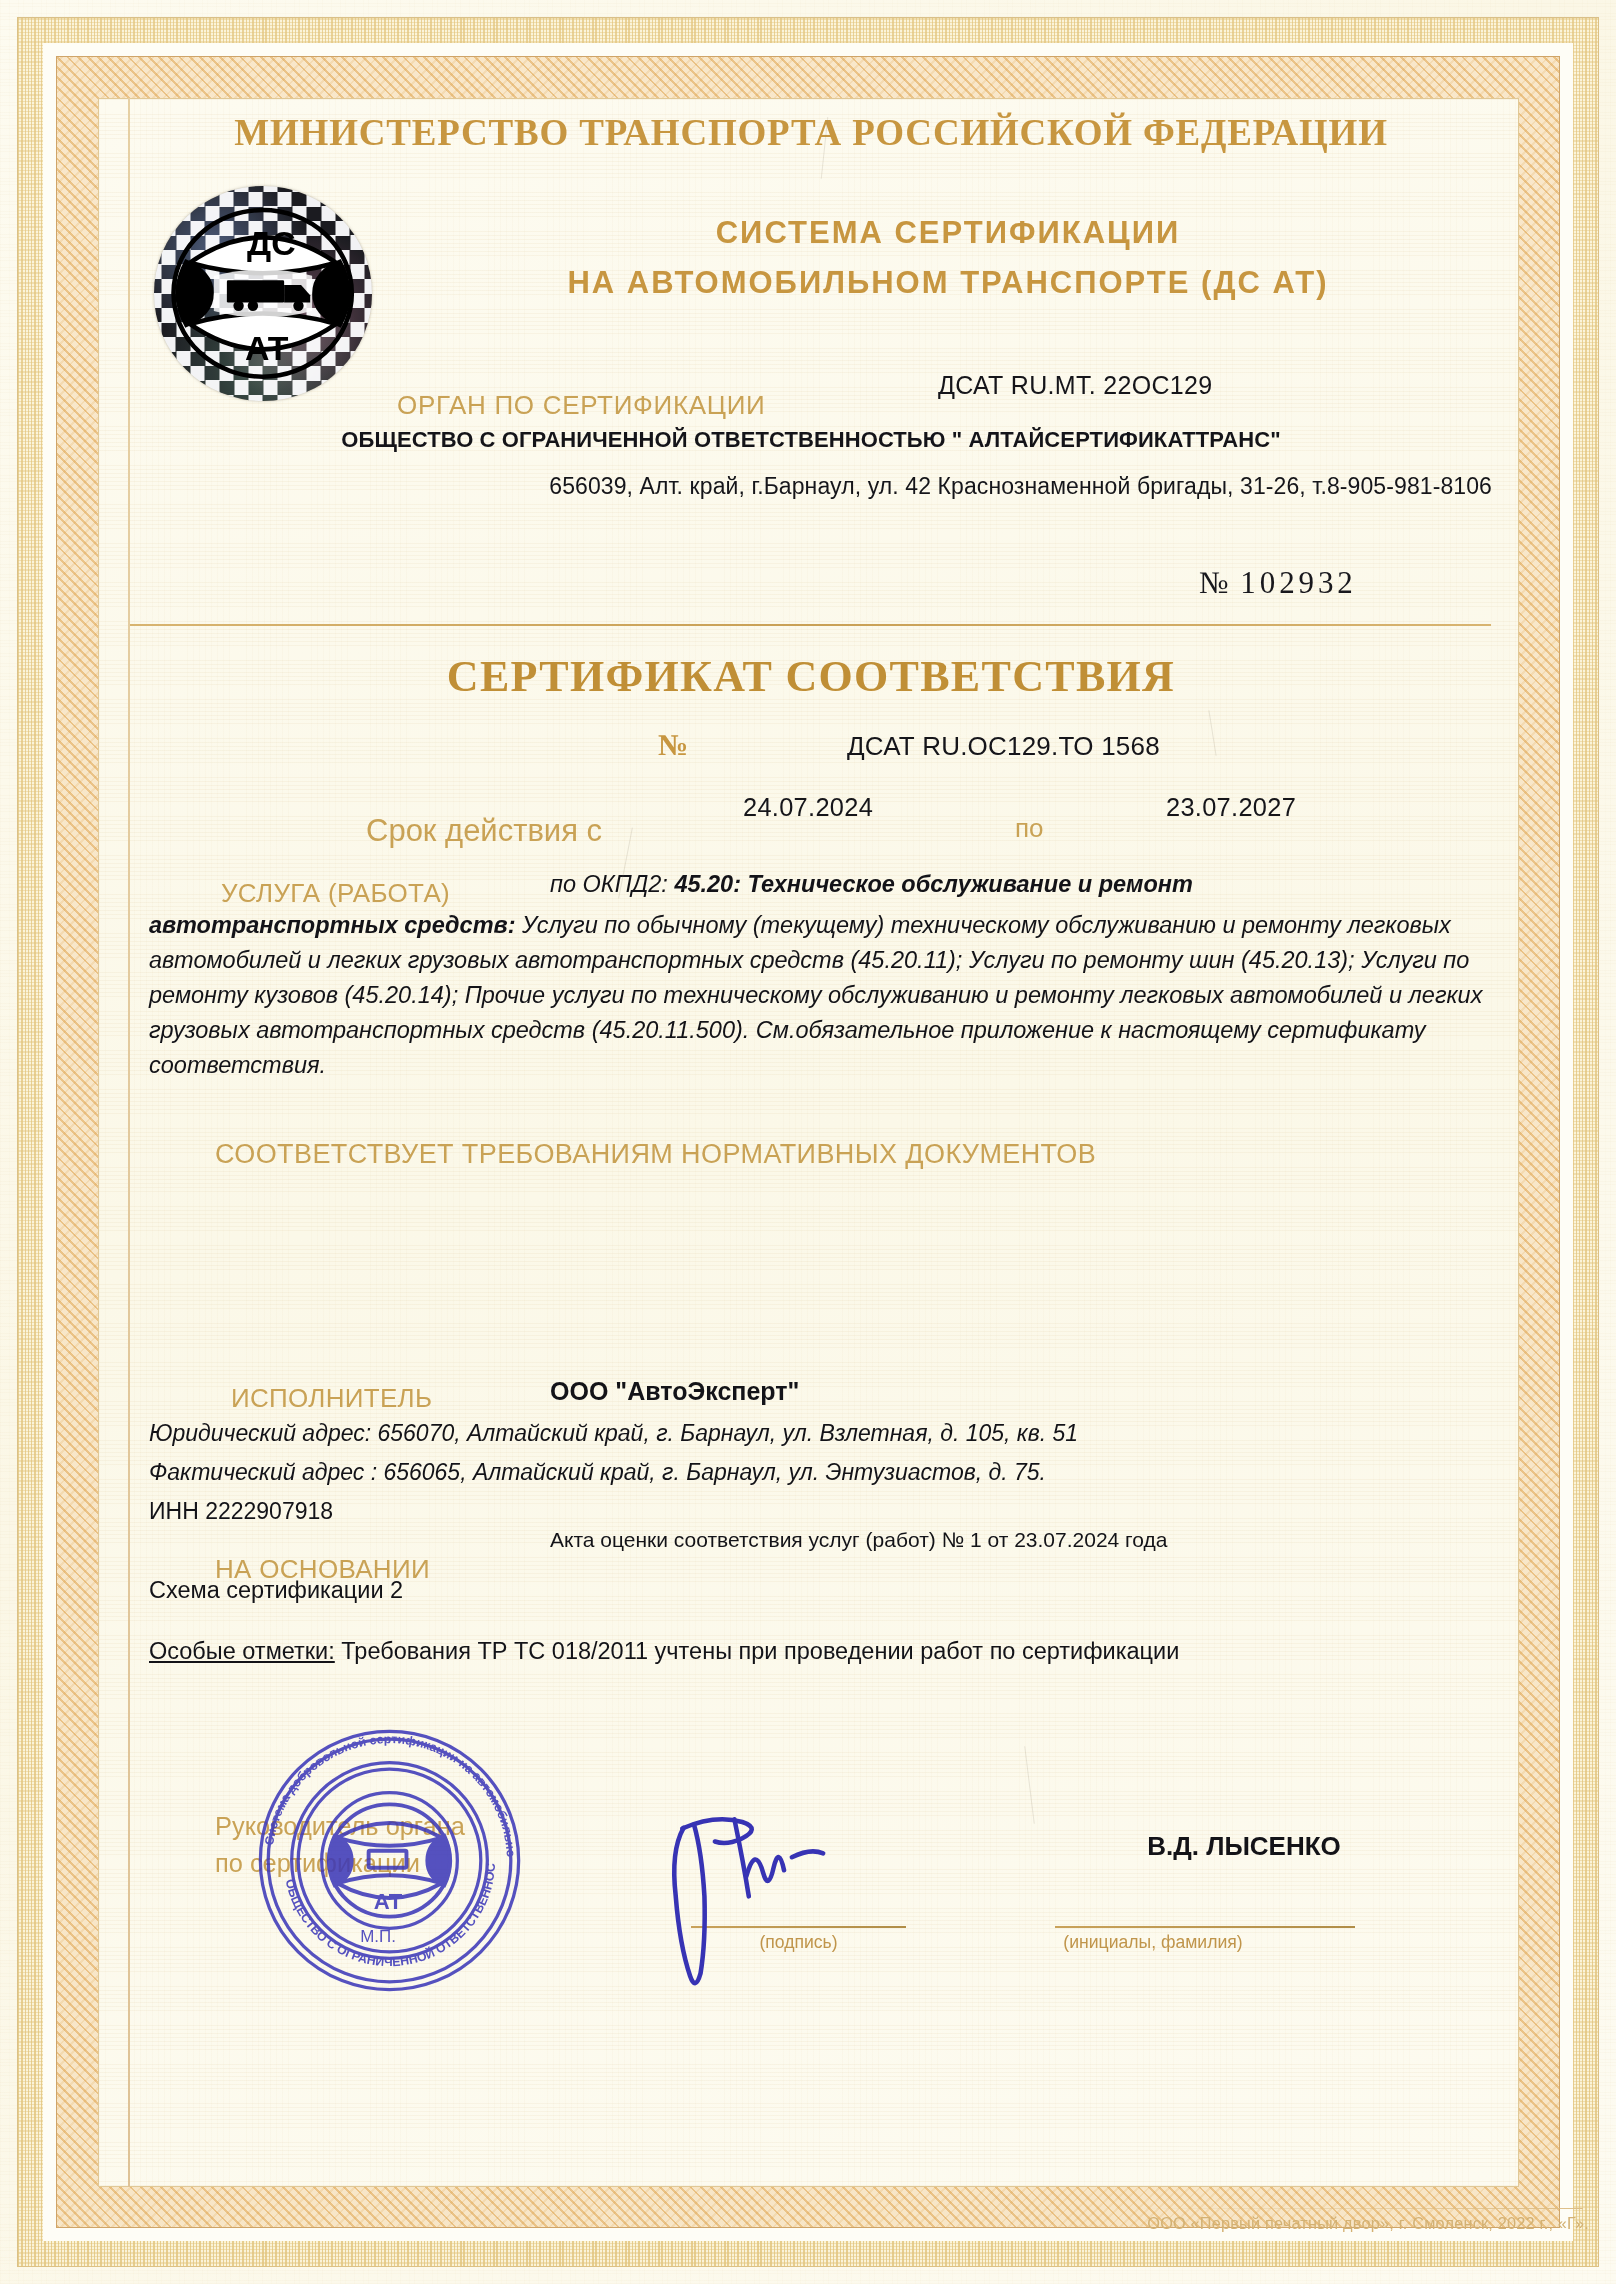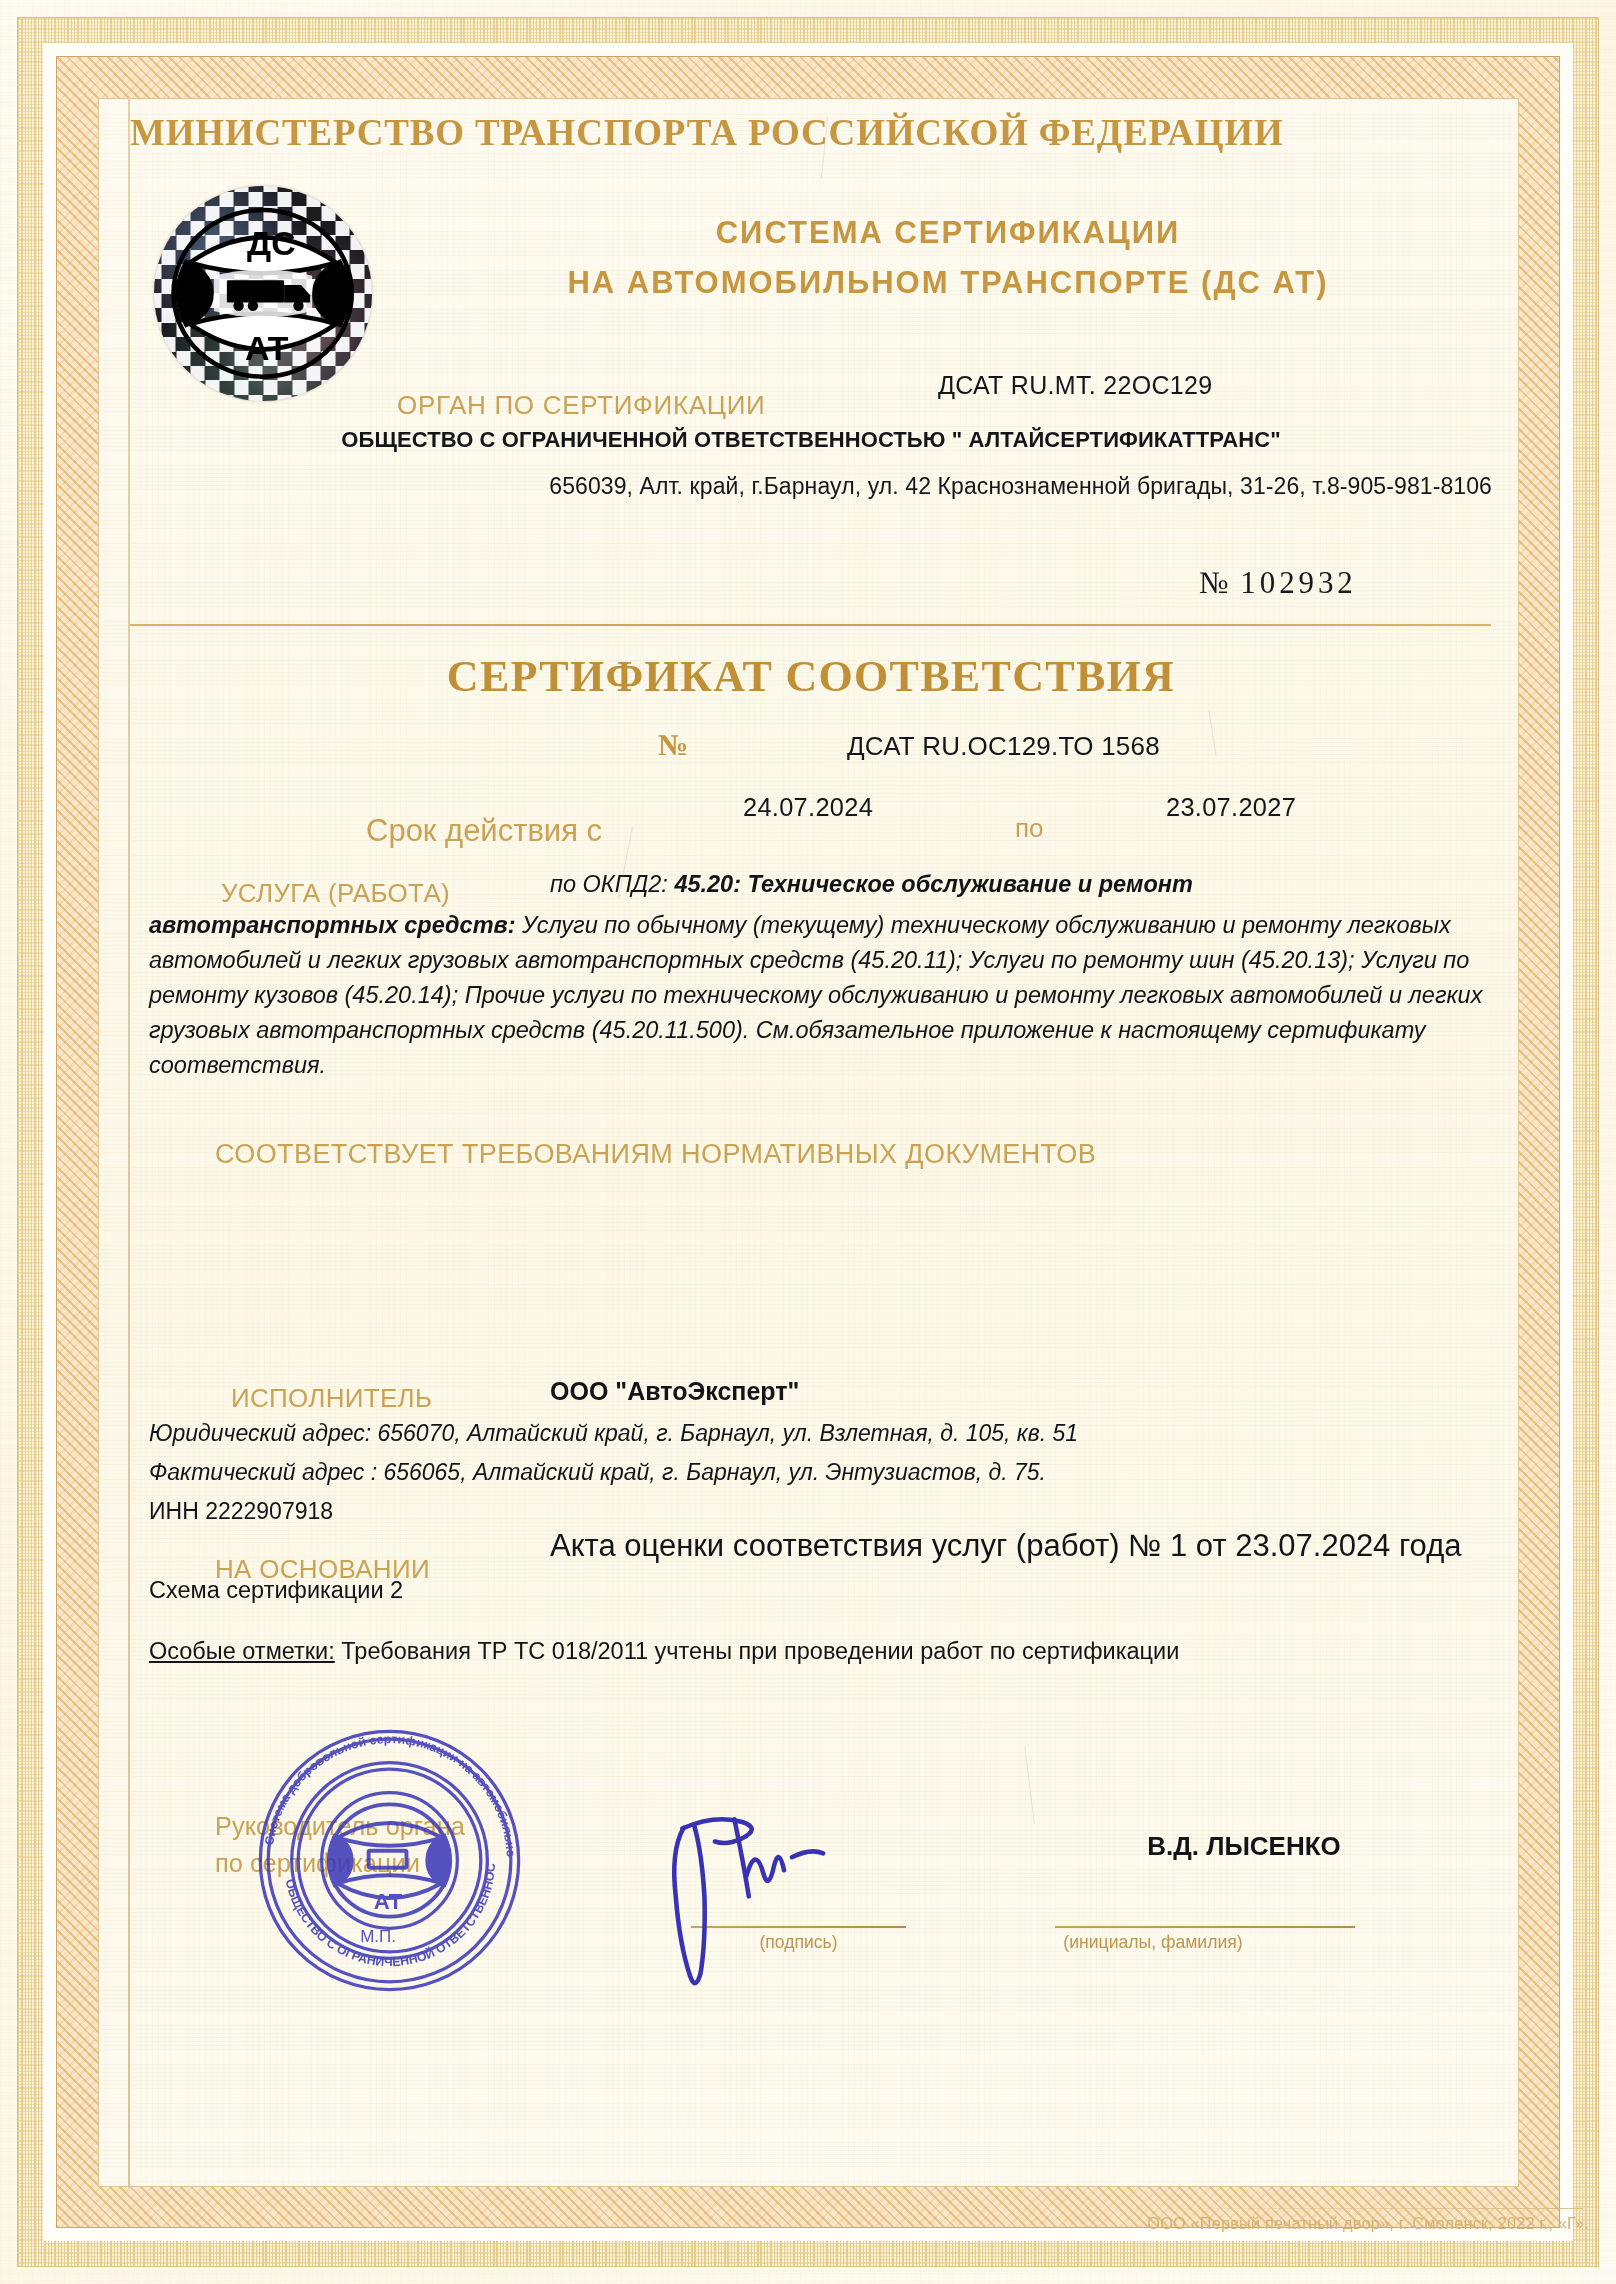--- a/index.html
+++ b/index.html
@@ -102,20 +102,21 @@
     position: absolute;
     left: 0; top: 0;
     width: 1616px; height: 2284px;
   }
 
   
   .ministry {
     position: absolute;
     left: 130px; top: 111px;
     width: 1362px;
+    text-align: center;
     font-family: "Liberation Serif", serif;
     font-weight: bold;
     font-size: 37px;
     letter-spacing: 0.8px;
     color: #c79640;
   }
 
   
   .emblem {
     position: absolute;
@@ -334,21 +335,21 @@
   
   .basis-label {
     position: absolute;
     left: 215px; top: 1554px;
     font-size: 26px;
     letter-spacing: 0.3px;
   }
   .basis-act {
     position: absolute;
     left: 550px; top: 1528px;
-    font-size: 31px;
+    font-size: 21px;
     color: #131318;
   }
   .basis-scheme {
     position: absolute;
     left: 149px; top: 1577px;
     font-size: 23.5px;
     color: #131318;
   }
 
   

